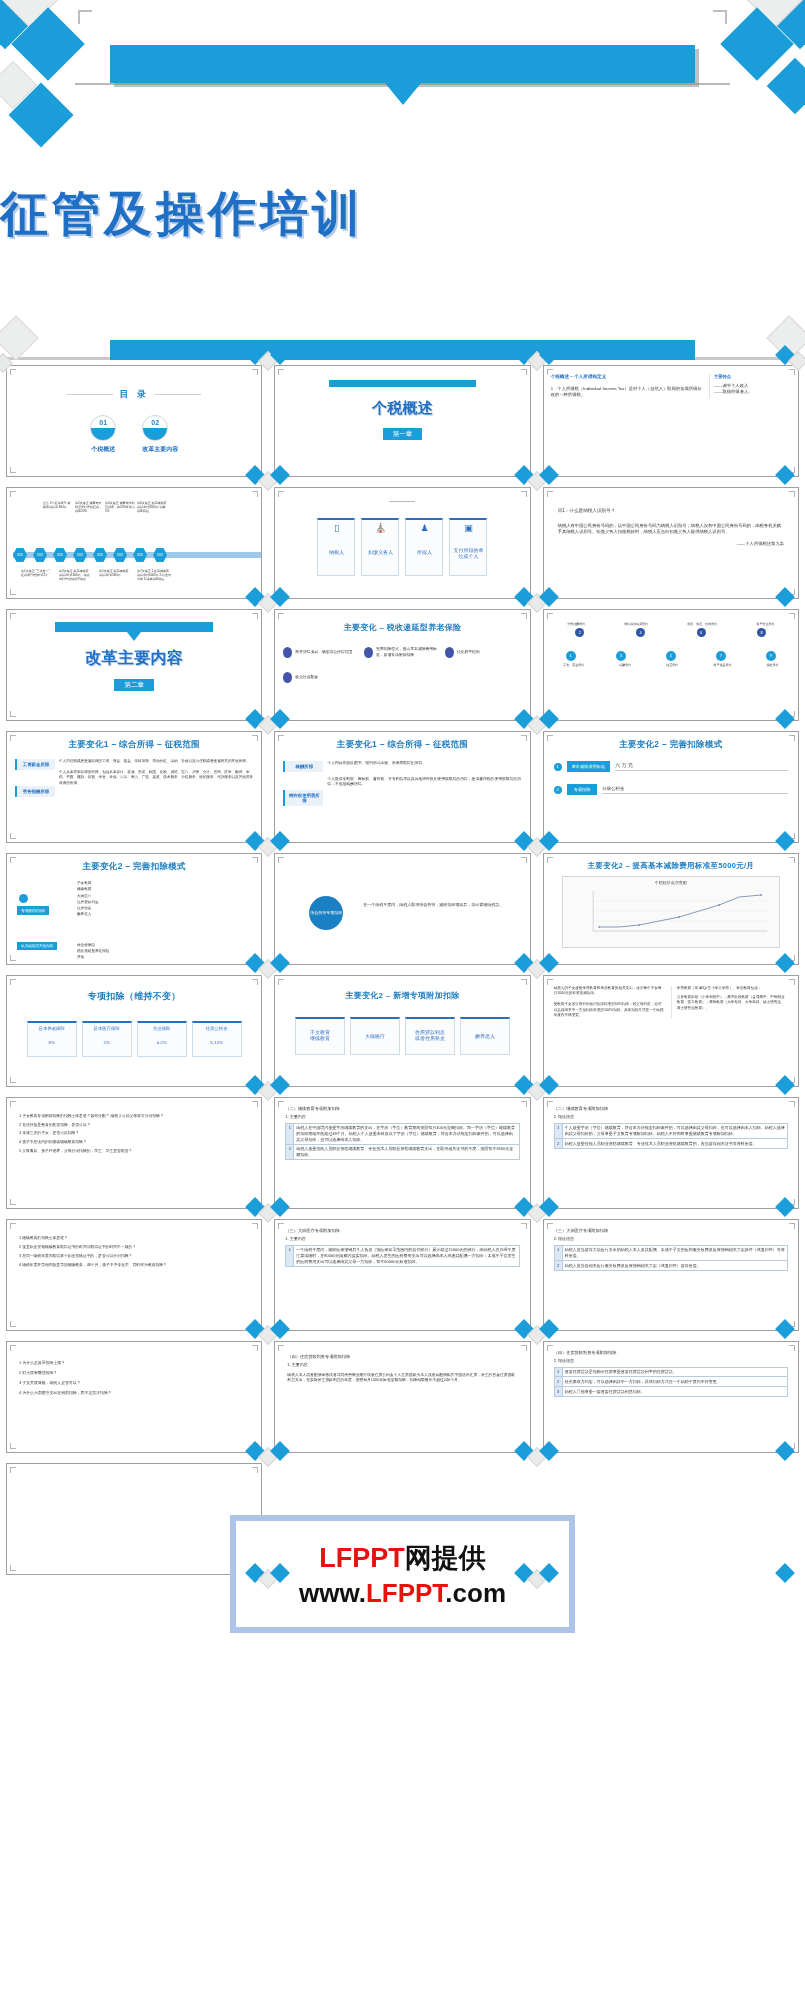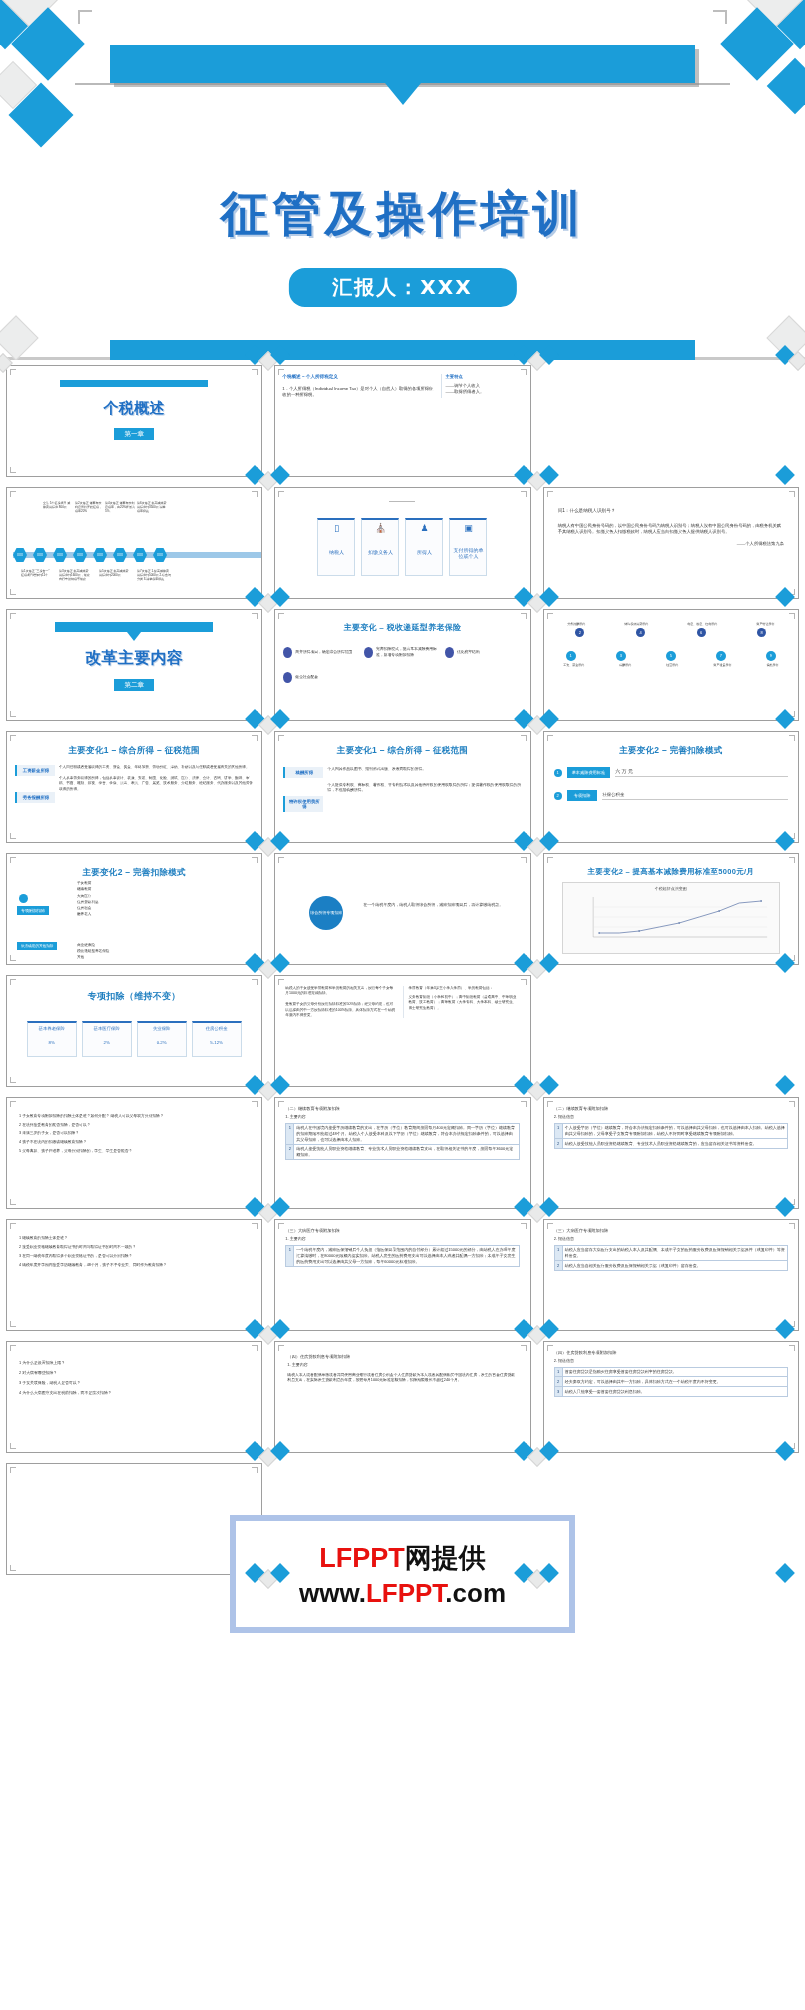--- a/index.html
+++ b/index.html
@@ -40,21 +40,21 @@
   .cover-line { position:absolute; left:75px; top:83px; width:655px; height:2px; background:#b9b9b9; }
   .cover-title {
     position:absolute; left:0; right:0; top:100px;
     text-align:center; color:#1f6fc4;
     font-size:48px; font-weight:bold; letter-spacing:4px;
     font-family:"DejaVu Sans", sans-serif;
     text-shadow: 2px 2px 0 rgba(120,160,210,.55);
   }
   .cover-title2 {
     position:absolute; left:0; right:0; top:182px;
-    text-align:center; color:#1f6fc4;
+    text-align:left; color:#1f6fc4;
     font-size:48px; font-weight:bold; letter-spacing:4px;
     font-family:Liberation Mono, monospace;
     text-shadow: 2px 2px 0 rgba(120,160,210,.55);
   }
   .cover-pill {
     position:absolute; left:50%; top:268px; transform:translateX(-50%);
     background:#1b9dd9; color:#fff; border-radius:16px;
     padding:6px 44px; font-size:20px; font-weight:bold; letter-spacing:2px;
     font-family:"DejaVu Sans", sans-serif;
   }
@@ -85,21 +85,21 @@
   
   .deco {
     position:absolute; width:44px; height:44px; pointer-events:none; z-index:5;
   }
   .deco i { position:absolute; width:14px; height:14px; background:#1b9dd9; transform:rotate(45deg); }
   .deco i.g { background:#e9eaea; border:1px solid #d5d5d5; }
 
   
   .s-title {
     text-align:center; color:#1f7fc0; font-weight:bold;
-    font-size:8.5px; margin-top:13px; letter-spacing:.3px;
+    font-size:8.5px; margin-top:7px; letter-spacing:.3px;
   }
   .s-title.big { font-size:17px; color:#1f6fc4; margin-top:30px; text-shadow:1px 1px 0 rgba(150,180,215,.6);}
   .s-chip {
     display:inline-block; background:#1b9dd9; color:#fff; font-size:6.5px;
     padding:1.5px 10px; margin-top:10px;
   }
 
   .circ {
     width:26px;height:26px;border-radius:50%;border:1px solid #cfd6dd;
     position:relative; overflow:hidden; background:#fff;
@@ -148,27 +148,53 @@
   <div class="dmd" style="right:-10px;top:66px;width:40px;height:40px;"></div>
   <div class="dmd-gray" style="right:0px;top:322px;width:32px;height:32px;"></div>
 
   <div class="corner-mark tl" style="left:78px;top:10px;"></div>
   <div class="corner-mark tr" style="right:78px;top:10px;"></div>
 
   <div class="cover-line"></div>
   <div class="cover-bar"></div>
 
   <div class="cover-title2">征管及操作培训</div>
-  <div class="cover-pill">汇报人：XXX</div>
   <div class="cover-footbar"></div>
 </div>
 
 <div class="grid">
 
   <div class="row">
+    <div class="cell">
+      <div class="slide">
+        <div class="mk tl"></div>
+          <div class="mk tr"></div>
+          <div class="mk bl"></div>
+          <div class="mk br"></div>
+        <div style="display:flex;align-items:center;justify-content:center;gap:6px;margin-top:22px;">
+          <div style="height:1px;width:46px;background:#cfcfcf;"></div>
+          <div style="color:#1f7fc0;font-weight:bold;font-size:9px;letter-spacing:3px;">目  录</div>
+          <div style="height:1px;width:46px;background:#cfcfcf;"></div>
+        </div>
+        <div style="display:flex;justify-content:center;gap:26px;margin-top:14px;">
+          <div style="text-align:center;">
+            <div class="circ">
+                <span>01</span>
+              </div>
+            <div style="font-size:6px;color:#1f6fc4;font-weight:bold;margin-top:4px;">个税概述</div>
+          </div>
+          <div style="text-align:center;">
+            <div class="circ">
+                <span>02</span>
+              </div>
+            <div style="font-size:6px;color:#1f6fc4;font-weight:bold;margin-top:4px;">改革主要内容</div>
+          </div>
+        </div>
+      </div>
+    </div>
 
     <div class="cell">
       <div class="slide">
         <div class="mk tl"></div>
           <div class="mk tr"></div>
           <div class="mk bl"></div>
           <div class="mk br"></div>
         <div style="width:58%;height:7px;background:#1b9dd9;margin:14px auto 0;"></div>
         <div class="s-title big" style="margin-top:12px;font-size:15px;">个税概述</div>
         <div style="text-align:center;"><span class="s-chip">第一章</span></div>
@@ -517,20 +543,37 @@
             <div style="font-size:4.4px;margin-top:9px;">0.2%</div>
           </div>
           <div class="box-card" style="width:50px;height:36px;">
             <div style="font-size:4.4px;">住房公积金</div>
             <div style="font-size:4.4px;margin-top:9px;">5-12%</div>
           </div>
         </div>
       </div>
     </div>
 
+    <div class="cell">
+      <div class="slide">
+        <div class="mk tl"></div>
+          <div class="mk tr"></div>
+          <div class="mk bl"></div>
+          <div class="mk br"></div>
+        <div class="s-title" style="font-size:8px;margin-top:14px;">主要变化2 – 新增专项附加扣除</div>
+        <div style="display:flex;justify-content:center;gap:5px;margin-top:16px;">
+          <div class="box-card" style="width:50px;height:38px;white-space:pre-line;padding-top:10px;">子女教育
+继续教育</div>
+          <div class="box-card" style="width:50px;height:38px;white-space:pre-line;padding-top:14px;">大病医疗</div>
+          <div class="box-card" style="width:50px;height:38px;white-space:pre-line;padding-top:10px;">住房贷款利息
+或者住房租金</div>
+          <div class="box-card" style="width:50px;height:38px;white-space:pre-line;padding-top:14px;">赡养老人</div>
+        </div>
+      </div>
+    </div>
 
     <div class="cell">
       <div class="slide">
         <div class="mk tl"></div>
           <div class="mk tr"></div>
           <div class="mk bl"></div>
           <div class="mk br"></div>
         <div style="display:flex;gap:6px;padding:10px 10px;">
           <div style="flex:1;">
             <div class="mini-txt" style="font-size:3.6px;">纳税人的子女接受学前教育和学历教育的相关支出，按照每个子女每月1000元的标准定额扣除。</div>

